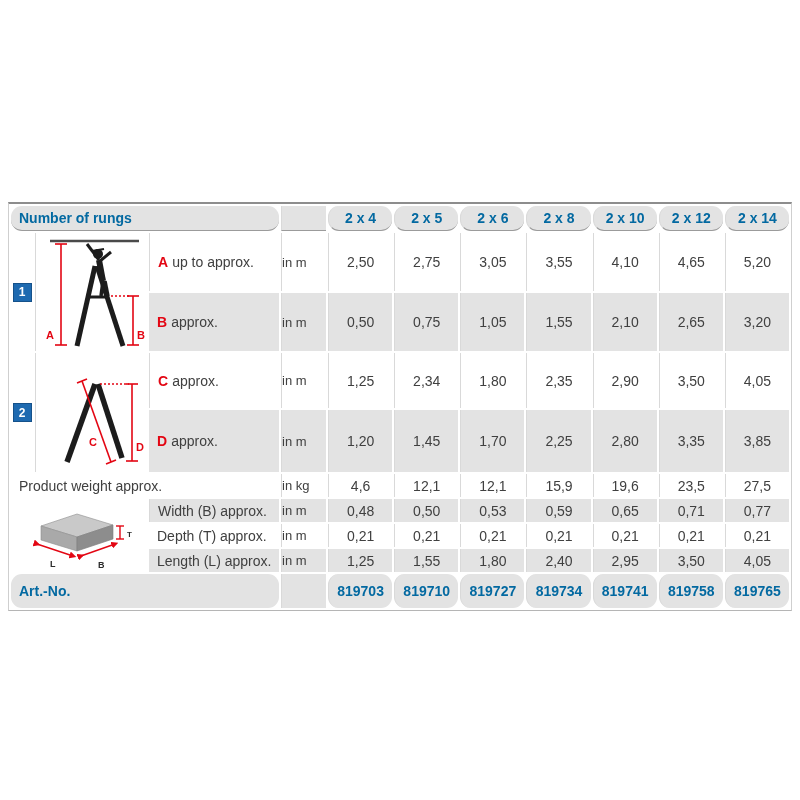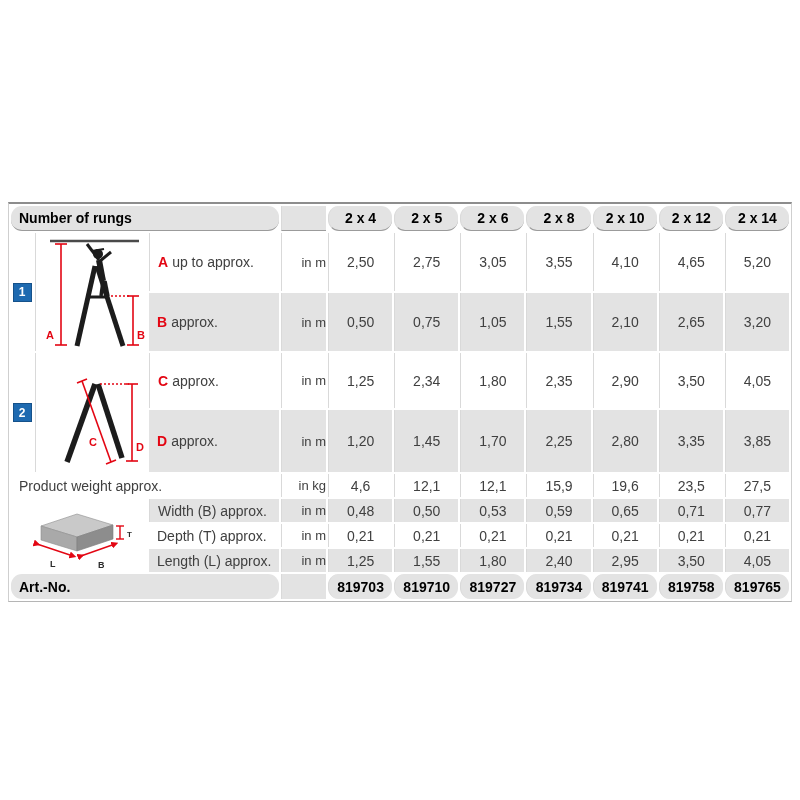--- a/index.html
+++ b/index.html
@@ -8,28 +8,28 @@
     position:absolute;left:8px;top:202px;width:784px;
     table-layout:fixed;border-collapse:separate;border-spacing:2px;
     background:#fff;border:1px solid #cfcfcf;border-top:2px solid #8d8d8d;border-bottom:1px solid #b5b5b5;
   }
   td{box-sizing:border-box;padding:0;font-size:14px;vertical-align:middle;overflow:hidden;}
   tr>td+td{border-left:1px solid #d9d9d9;}
   .g{background:#e3e3e3;}
   .w{background:#ffffff;}
   .lbl{text-align:left;padding-left:8px;}
   .val{text-align:center;}
-  .unit{text-align:right;font-size:13px;}
-  .b{font-weight:bold;color:#000000;border-radius:11px;}
+  .unit{text-align:left;font-size:13px;}
+  .b{font-weight:bold;color:#0369a1;border-radius:11px;}
   .r-head td{height:25px;border-bottom:1px solid #9b9b9b;}
   .r-ab td{height:58px;}
   .r-c td{height:55px;margin-left:19px;}
   .r-d td{height:62px;}
   .r-sm td{height:23px;}
-  .r-art td{height:25px;}
+  .r-art td{height:34px;}
   .letter{color:#e30613;font-weight:bold;margin-right:4px;}
   .badge{
     display:flex;align-items:center;justify-content:center;
     width:17px;height:17px;margin:0 auto;
     background:#1e6ab0;border:1px solid #15518a;
     color:#fff;font-weight:bold;font-size:12px;line-height:1;
   }
   .illus{text-align:center;}
   svg{display:block;margin:0 auto;}
   svg text{font-family:"Liberation Sans",sans-serif;}

